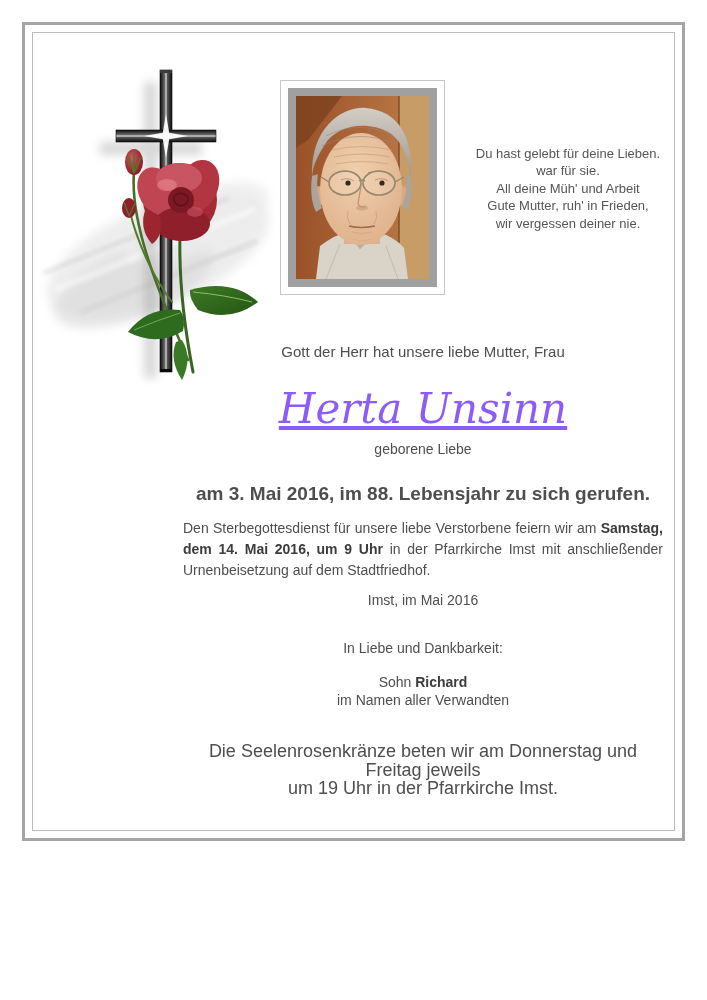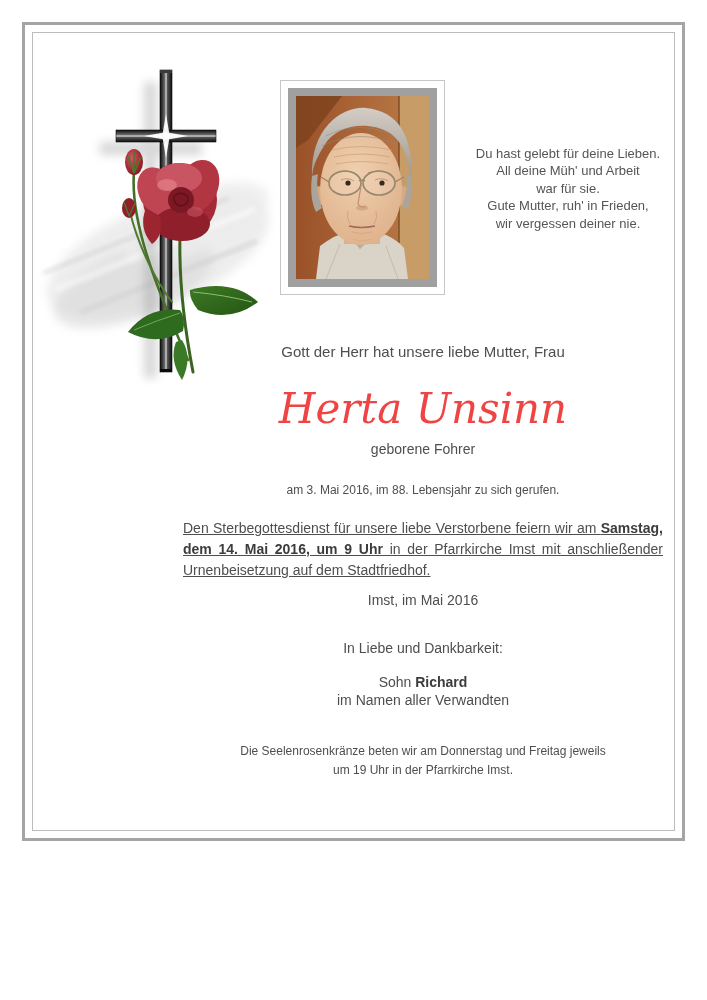--- a/index.html
+++ b/index.html
@@ -22,31 +22,31 @@
   .photo-mat svg { display:block; width:100%; height:100%; }
 
   .poem {
     position:absolute; left:448px; top:145px; width:240px;
     text-align:center; font-size:13px; line-height:17.4px; color:#555555;
   }
 
   .col { position:absolute; left:183px; width:480px; text-align:center; color:#4e4e4e;margin-top:13px; }
   .intro-line   { top:330px; font-size:15px; }
   .deceased-name{ top:372px; font-family:"DejaVu Serif", serif; font-style:italic;
-                  font-weight:normal; font-size:42px; line-height:48px; color:#ef4444; }
+                  font-weight:normal; font-size:42px; line-height:48px; color:#8b5cf6;text-decoration:underline; }
   .maiden-name  { top:428px; font-size:14px; }
-  .death-line   { top:470px; font-size:12px; }
-  .service-par  { top:505px; font-size:14px; line-height:21px; text-align:justify;text-decoration:underline; }
+  .death-line   { top:470px; font-size:19px;font-weight:bold; }
+  .service-par  { top:505px; font-size:14px; line-height:21px; text-align:justify; }
   .service-par b{ color:#3c3c3c; }
   .place-date   { top:579px; font-size:14px; }
   .gratitude    { top:627px; font-size:14px; }
   .mourner-line { top:661px; font-size:14px; }
   .mourner-line b{ color:#3c3c3c; }
   .mourner-rest { top:679px; font-size:14px; }
-  .rosary       { top:729px; font-size:12px; line-height:18.5px; }
+  .rosary       { top:729px; font-size:18px; line-height:18.5px; }
 
   .footer {
     position:absolute; left:193px; top:944px; height:16px;
     display:flex; align-items:center; white-space:nowrap;
   }
   .logo-box { width:13px; height:13px; margin-right:4px; }
   .brand { font-size:12.5px; letter-spacing:0.2px; }
   .brand .b1 { color:#1d4ed8; }
   .brand .b2 { color:#e89417;text-align:right; }
   .foot-small { font-size:6.5px; color:#9e9288; margin-left:7px; letter-spacing:0.2px; }
@@ -206,31 +206,31 @@
         <path d="M52 115 Q 50 122 54 128 M 80 115 Q 82 122 78 128" stroke="#c9a27c" stroke-width="0.9" fill="none"></path>
         <path d="M53 130 Q 65 133 79 130" stroke="#a36a58" stroke-width="1.6" fill="none"></path>
         <path d="M56 136 Q 65 139 76 136" stroke="#c9a27c" stroke-width="0.8" fill="none" opacity="0.8"></path>
         <path d="M57 143 Q 65 147 75 143" stroke="#c9a27c" stroke-width="0.8" fill="none" opacity="0.6"></path>
       </svg>
     </div>
   </div>
 
   <div class="poem">
     <div>Du hast gelebt für deine Lieben.</div>
+    <div>war für sie.</div>
     <div>All deine Müh' und Arbeit</div>
-    <div>war für sie.</div>
     <div>Gute Mutter, ruh' in Frieden,</div>
     <div>wir vergessen deiner nie.</div>
   </div>
 
   <div class="col intro-line">Gott der Herr hat unsere liebe Mutter, Frau</div>
 
   <div class="col deceased-name">Herta Unsinn</div>
 
-  <div class="col maiden-name">geborene Fohrer</div>
+  <div class="col maiden-name">geborene Liebe</div>
 
   <div class="col death-line">am 3. Mai 2016, im 88. Lebensjahr zu sich gerufen.</div>
 
   <div class="col service-par"><span>Den Sterbegottesdienst für unsere liebe Verstorbene feiern wir am </span><b>Samstag, dem 14. Mai 2016, um 9 Uhr</b><span> in der Pfarrkirche Imst mit anschließender Urnenbeisetzung auf dem Stadtfriedhof.</span></div>
 
   <div class="col place-date">Imst, im Mai 2016</div>
 
   <div class="col gratitude">In Liebe und Dankbarkeit:</div>
 
   <div class="col mourner-line"><span>Sohn </span><b>Richard</b></div>

